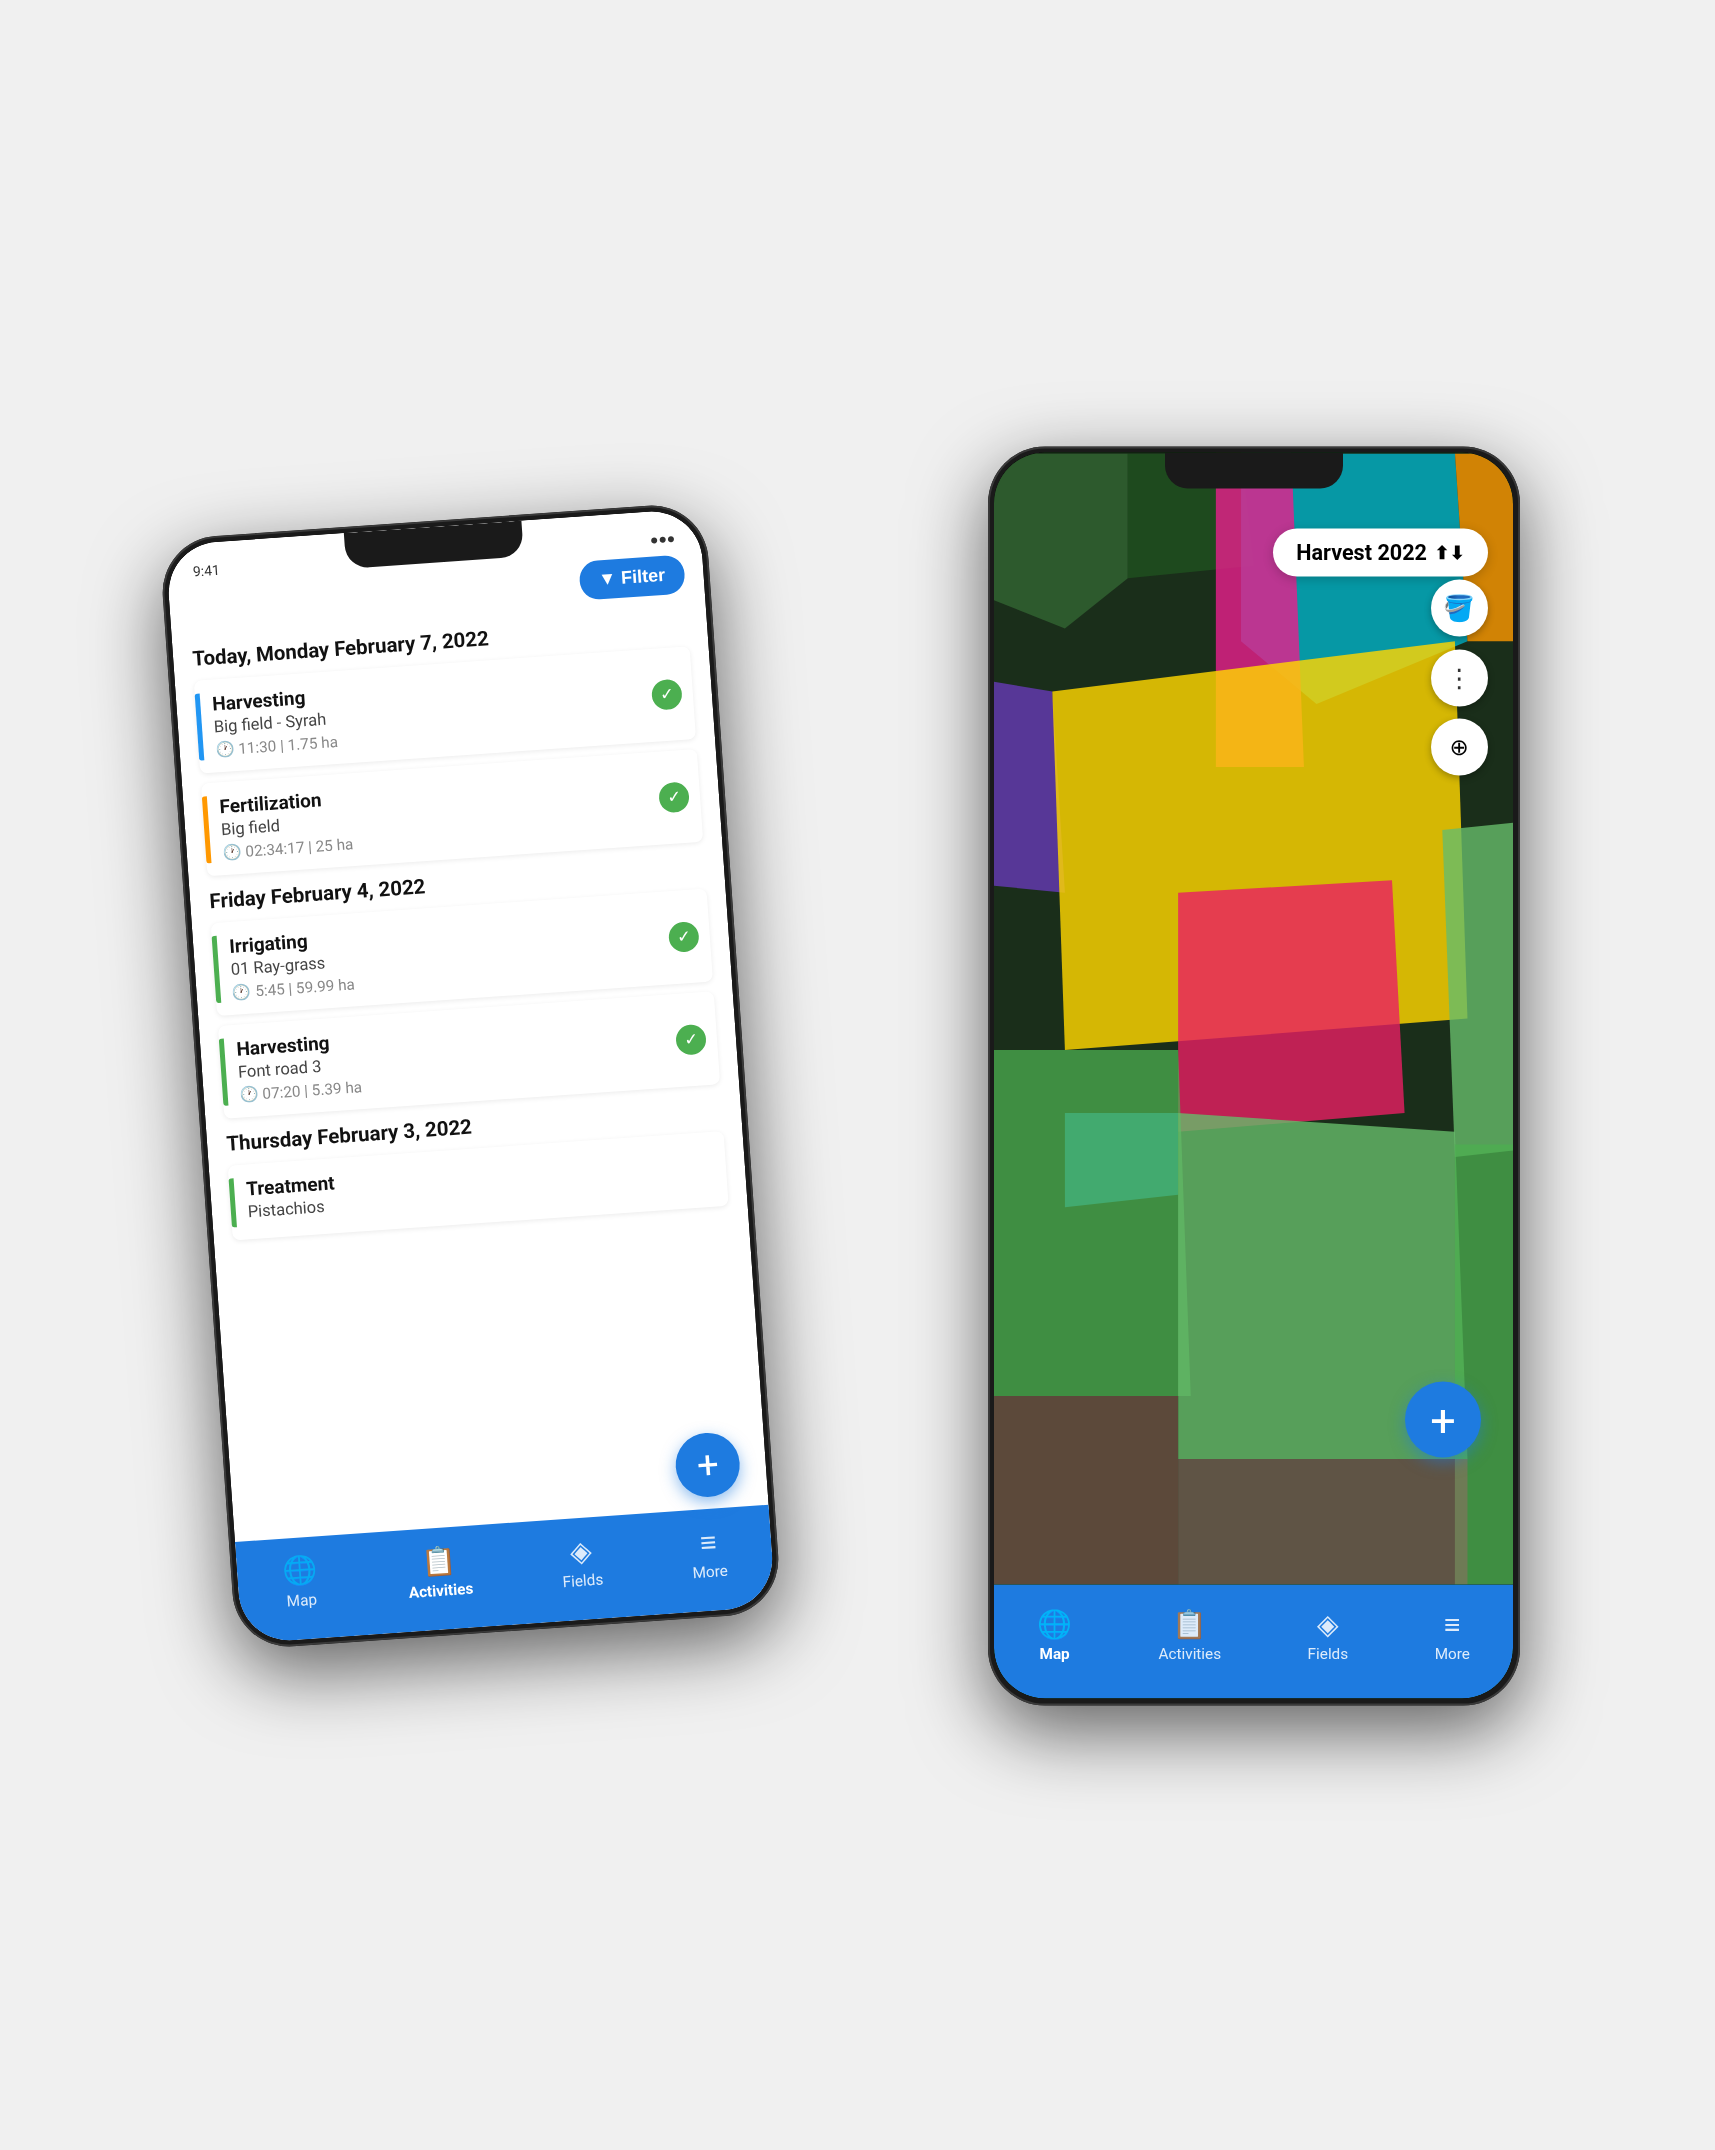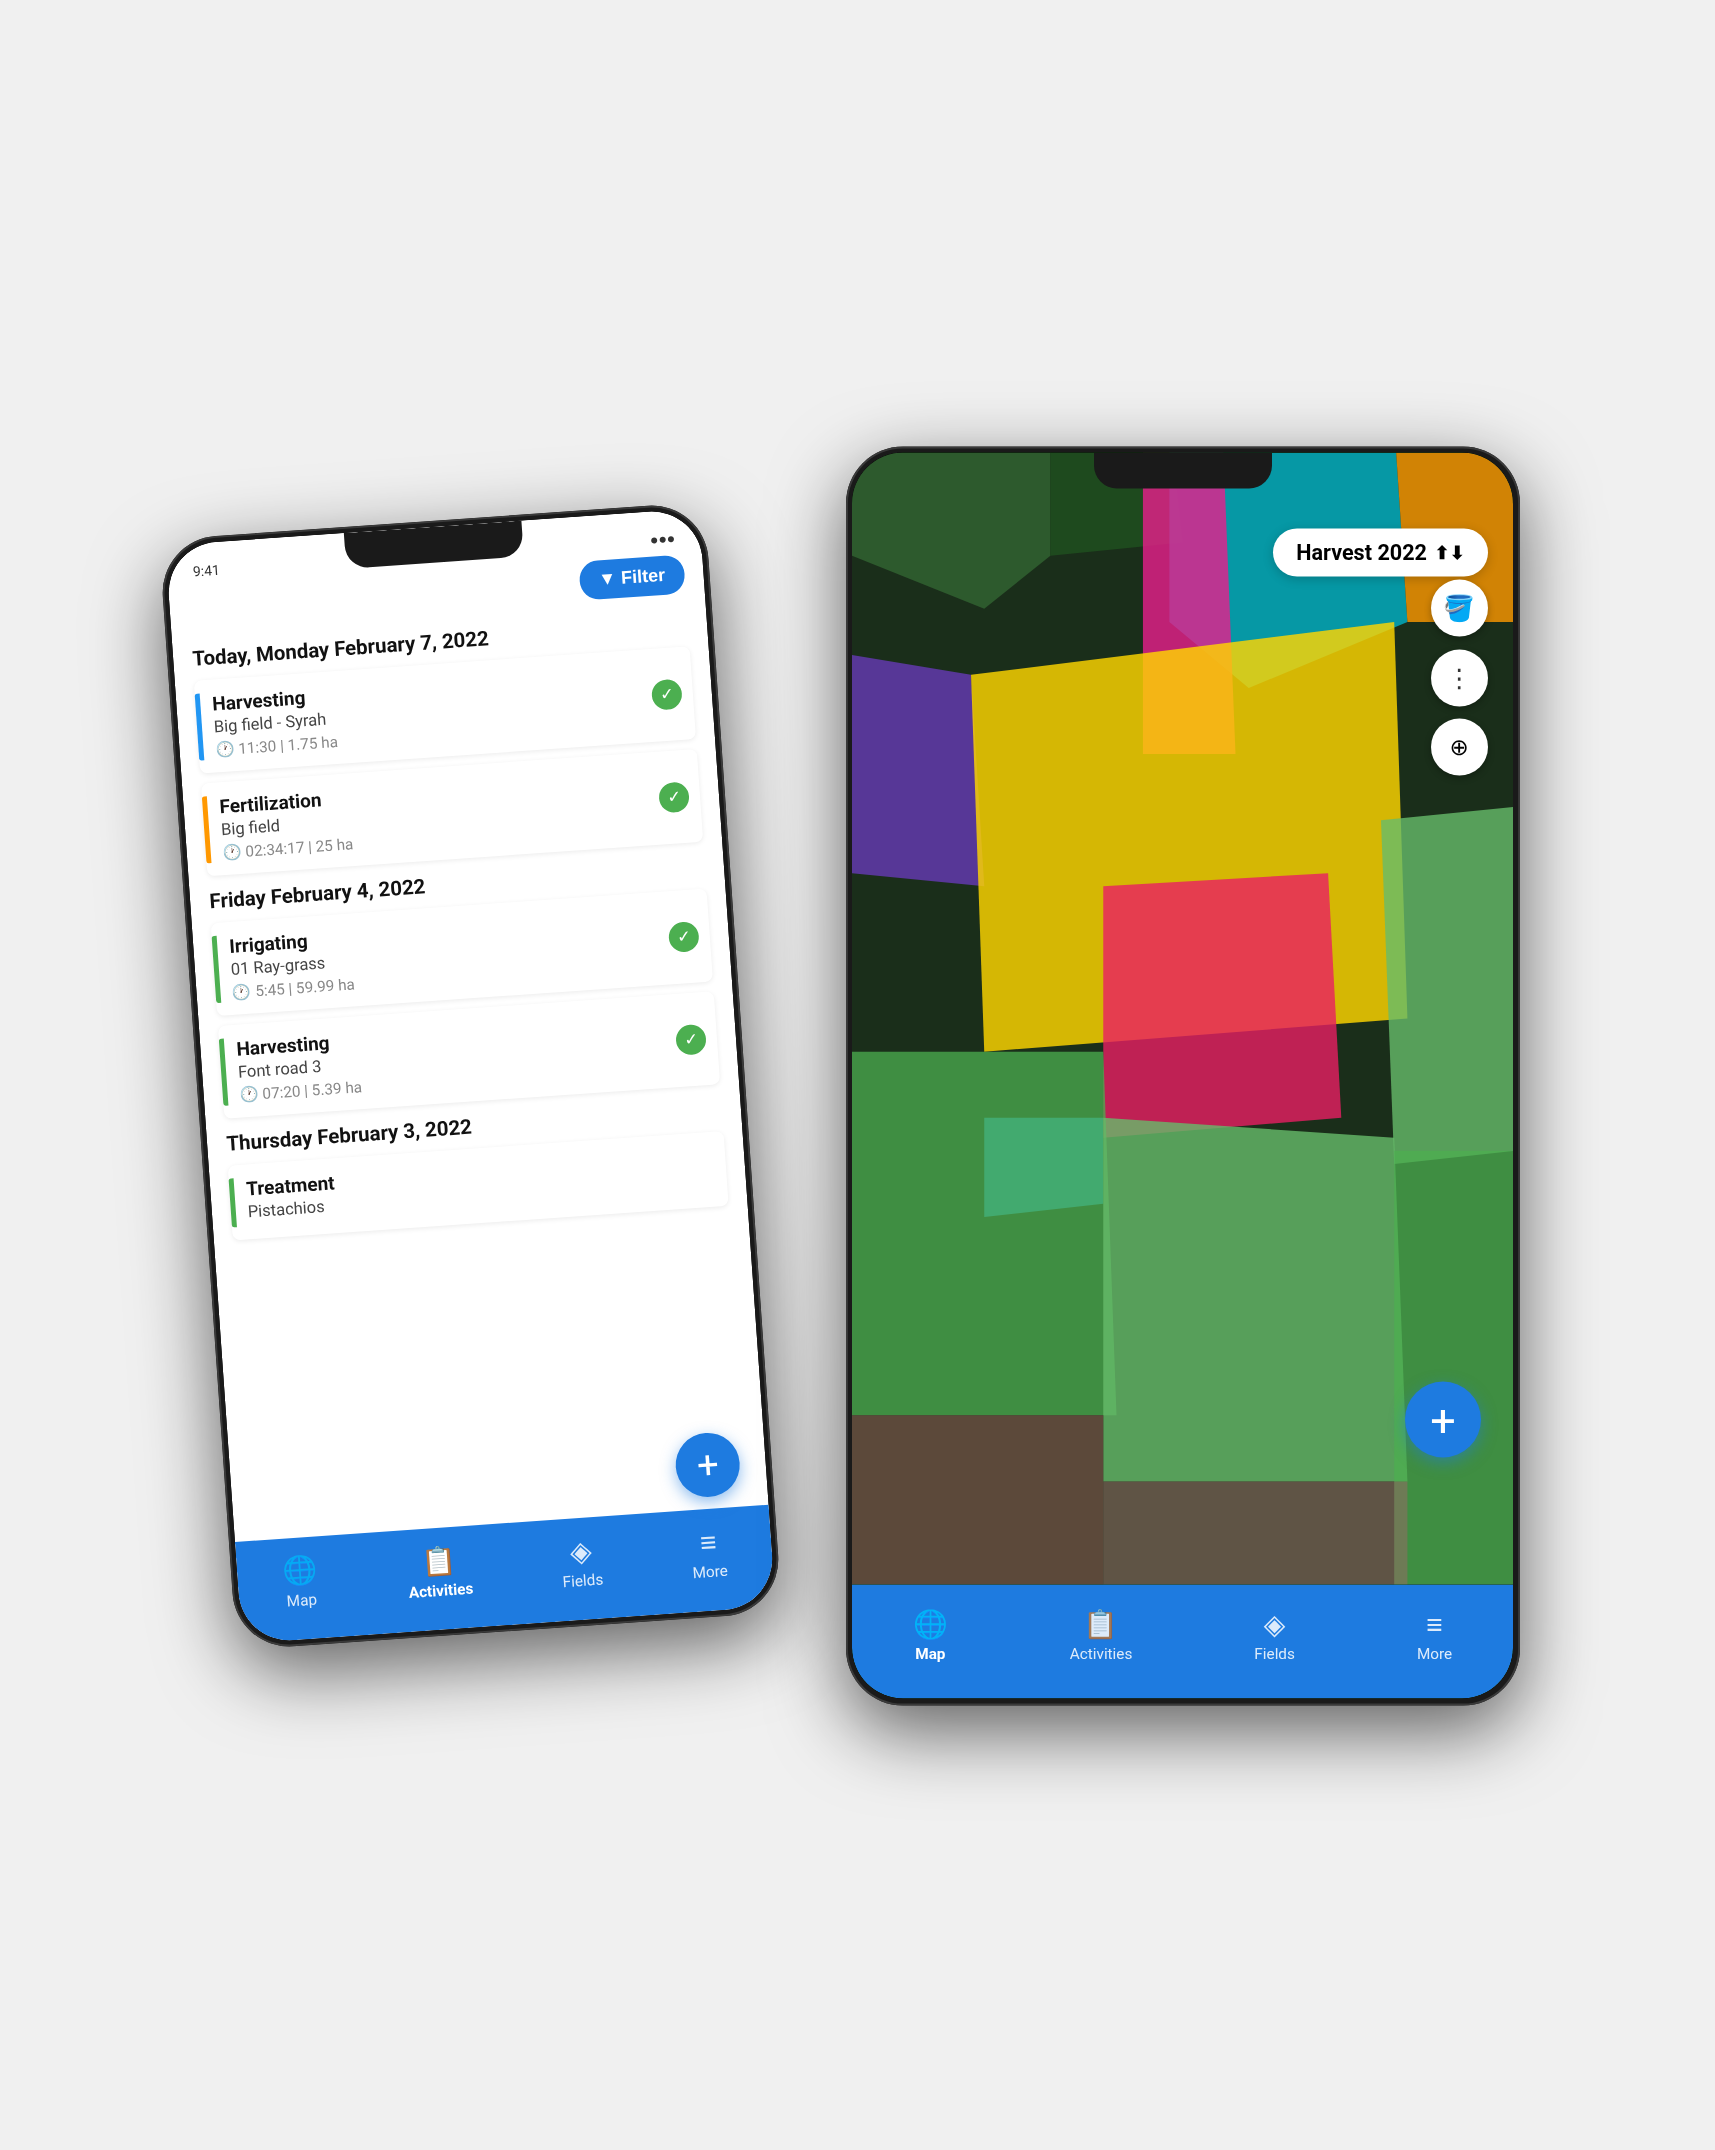--- a/index.html
+++ b/index.html
@@ -237,21 +237,21 @@
       justify-content: center;
       color: #fff;
       font-size: 38px;
       box-shadow: 0 5.1px 15.3px rgba(30,123,224,0.5);
       z-index: 10;
       cursor: pointer;
     }
 
     
     .phone-right {
-      width: 674px;
+      width: 532px;
       height: 1259px;
       right: 38px;
       top: 50%;
       transform: translateY(-50%);
       z-index: 2;
     }
 
     .phone-right .phone-screen {
       background: #2a5c2a;
       display: flex;

